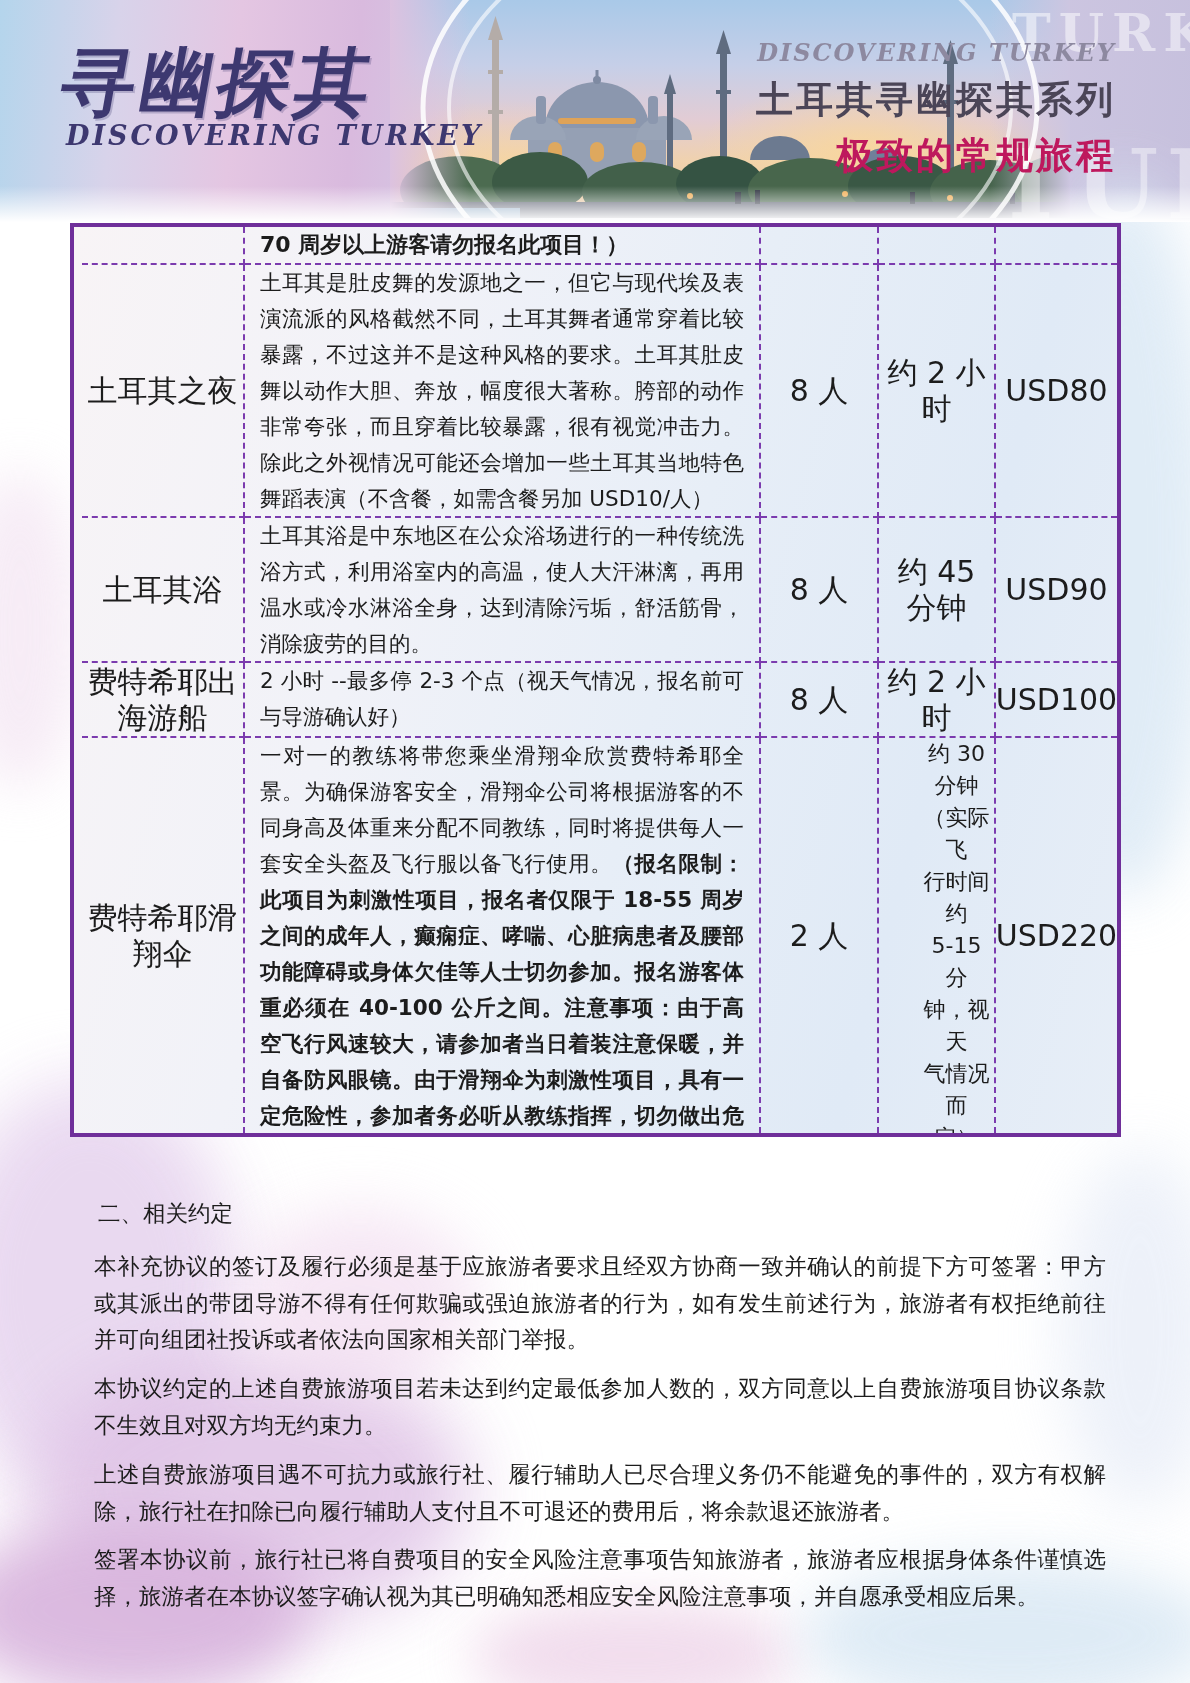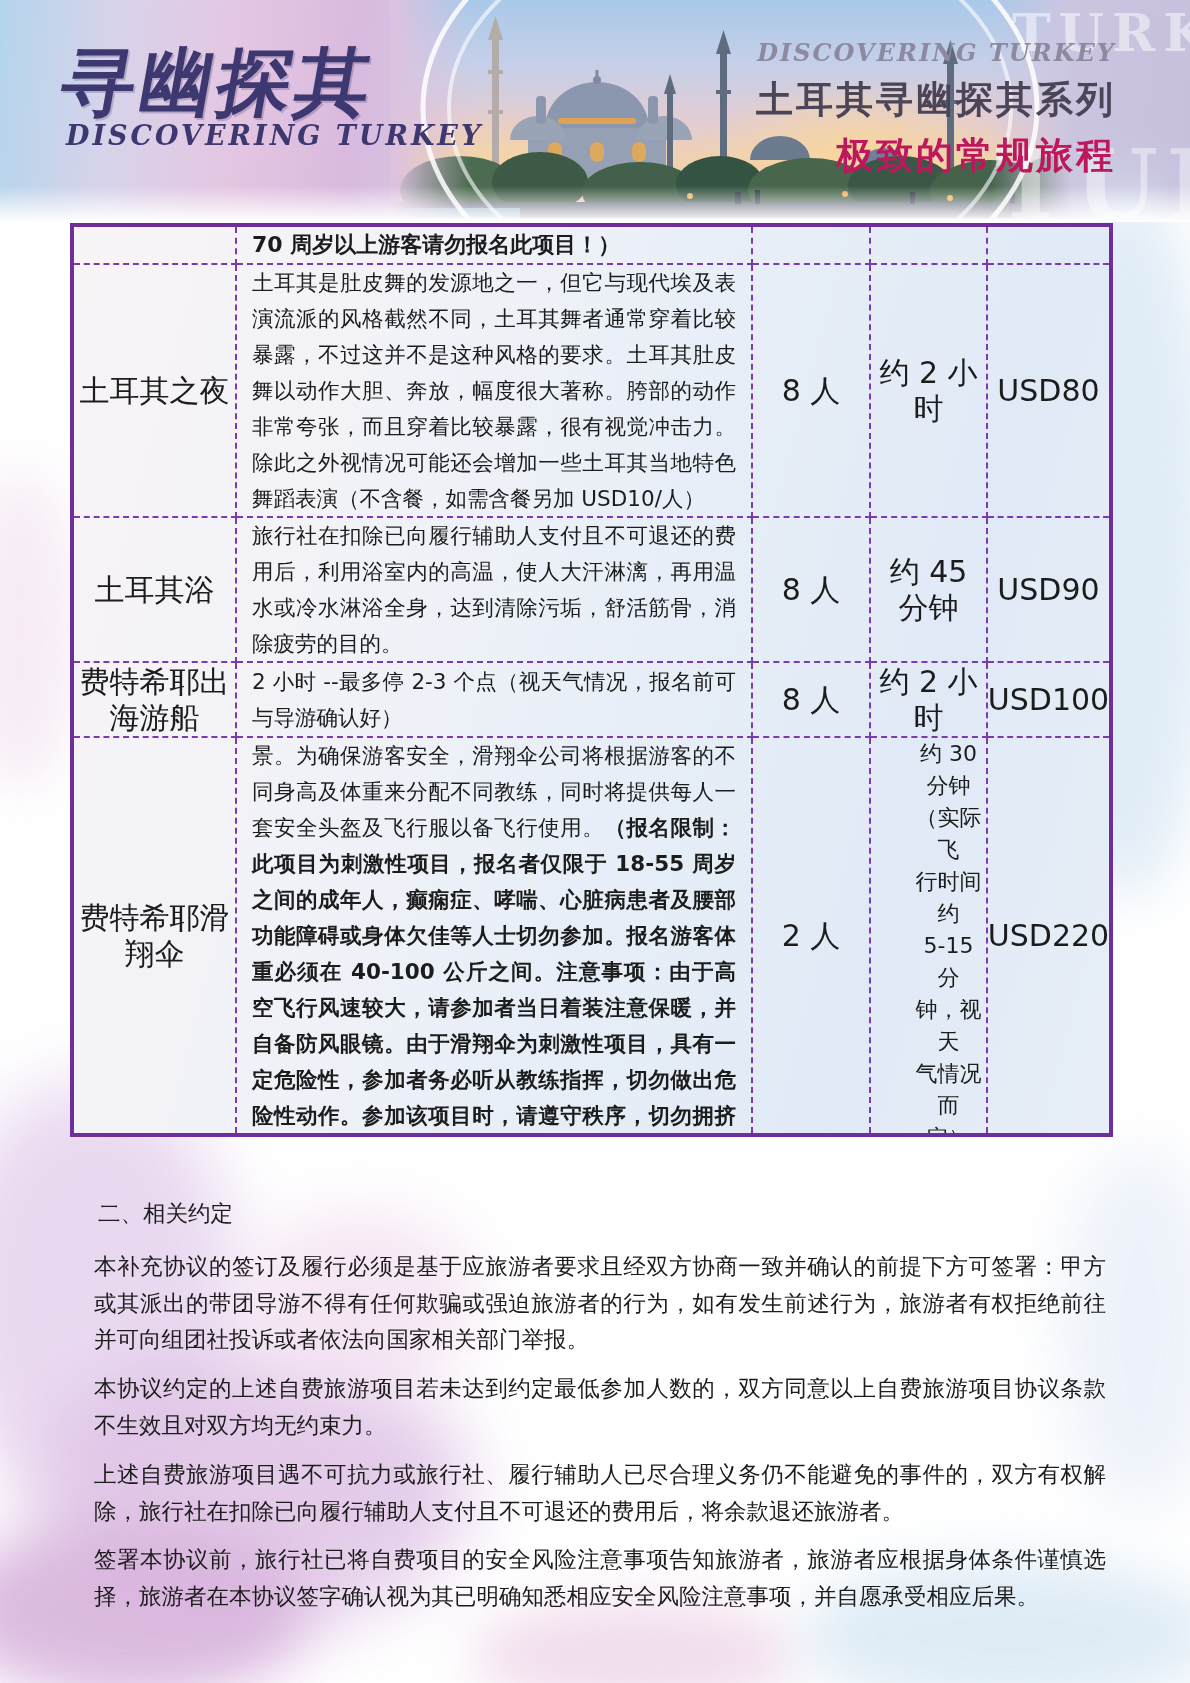--- a/index.html
+++ b/index.html
@@ -50,28 +50,28 @@
   .b-bc1{left:470px;top:1600px;width:330px;height:110px;background:#eccfe6;filter:blur(26px);opacity:.7;}
   .b-br1{left:800px;top:1560px;width:420px;height:150px;background:#d9e8f4;filter:blur(28px);opacity:.85;}
   .b-br2{left:1060px;top:1150px;width:160px;height:360px;background:#e9eef8;filter:blur(30px);opacity:.8;}
 
   
   .ttable{position:absolute;left:70px;top:223px;width:1035px;height:906px;
     border:4px solid #6f2f9a;
     background:linear-gradient(105deg,#f8f4f6 0%,#f1f2f8 30%,#e7eef7 55%,#e0eaf6 78%,#e7eef7 100%);
     display:grid;
     grid-template-columns:163px 516px 118px 117px 121px;
-    grid-template-rows:38px 253px 145px 75px 395px;}
+    grid-template-rows:38px 253px 145px 75px 395px;padding-left:8px;}
   .cell{box-sizing:border-box;border-right:2px dashed #7b3bae;border-bottom:2px dashed #7b3bae;
     color:#1c1c1c;overflow:hidden;}
   .cell.last-col{border-right:none;}
   .cell.last-row{border-bottom:none;}
   .c-center{display:flex;align-items:center;justify-content:center;text-align:center;
     font-size:30px;line-height:36px;}
-  .c-desc{display:flex;flex-direction:column;justify-content:center;
+  .c-desc{display:flex;flex-direction:column;
     padding:0 15px;font-size:21.5px;line-height:36px;}
   .c-desc .jtxt{text-align:justify;}
   .note-cell{display:flex;align-items:center;padding:0 15px;font-weight:bold;font-size:22px;}
   .bold-part{font-weight:bold;}
   .dur-multi{display:flex;flex-direction:column;align-items:center;justify-content:flex-start;
     font-size:22px;line-height:32px;text-align:center;white-space:pre-line;margin-left:40px;}
   .red-text{color:#d8342c;}
 
   
   .sect{position:absolute;left:82px;top:1179px;width:1036px;color:#1c1c1c;
@@ -207,21 +207,21 @@
     <div class="cell c-center">土耳其之夜</div>
     <div class="cell c-desc">
         <div class="jtxt">土耳其是肚皮舞的发源地之一，但它与现代埃及表演流派的风格截然不同，土耳其舞者通常穿着比较暴露，不过这并不是这种风格的要求。土耳其肚皮舞以动作大胆、奔放，幅度很大著称。胯部的动作非常夸张，而且穿着比较暴露，很有视觉冲击力。除此之外视情况可能还会增加一些土耳其当地特色舞蹈表演（不含餐，如需含餐另加 USD10/人）</div>
       </div>
     <div class="cell c-center">8 人</div>
     <div class="cell c-center">约 2 小时</div>
     <div class="cell c-center last-col">USD80</div>
 
     <div class="cell c-center">土耳其浴</div>
     <div class="cell c-desc">
-        <div class="jtxt">旅行社在扣除已向履行辅助人支付且不可退还的费用后，利用浴室内的高温，使人大汗淋漓，再用温水或冷水淋浴全身，达到清除污垢，舒活筋骨，消除疲劳的目的。</div>
+        <div class="jtxt">土耳其浴是中东地区在公众浴场进行的一种传统洗浴方式，利用浴室内的高温，使人大汗淋漓，再用温水或冷水淋浴全身，达到清除污垢，舒活筋骨，消除疲劳的目的。</div>
       </div>
     <div class="cell c-center">8 人</div>
     <div class="cell c-center">约 45 分钟</div>
     <div class="cell c-center last-col">USD90</div>
 
     <div class="cell c-center">费特希耶出海游船</div>
     <div class="cell c-desc">
         <div class="jtxt">2 小时 --最多停 2-3 个点（视天气情况，报名前可与导游确认好）</div>
       </div>
     <div class="cell c-center">8 人</div>

